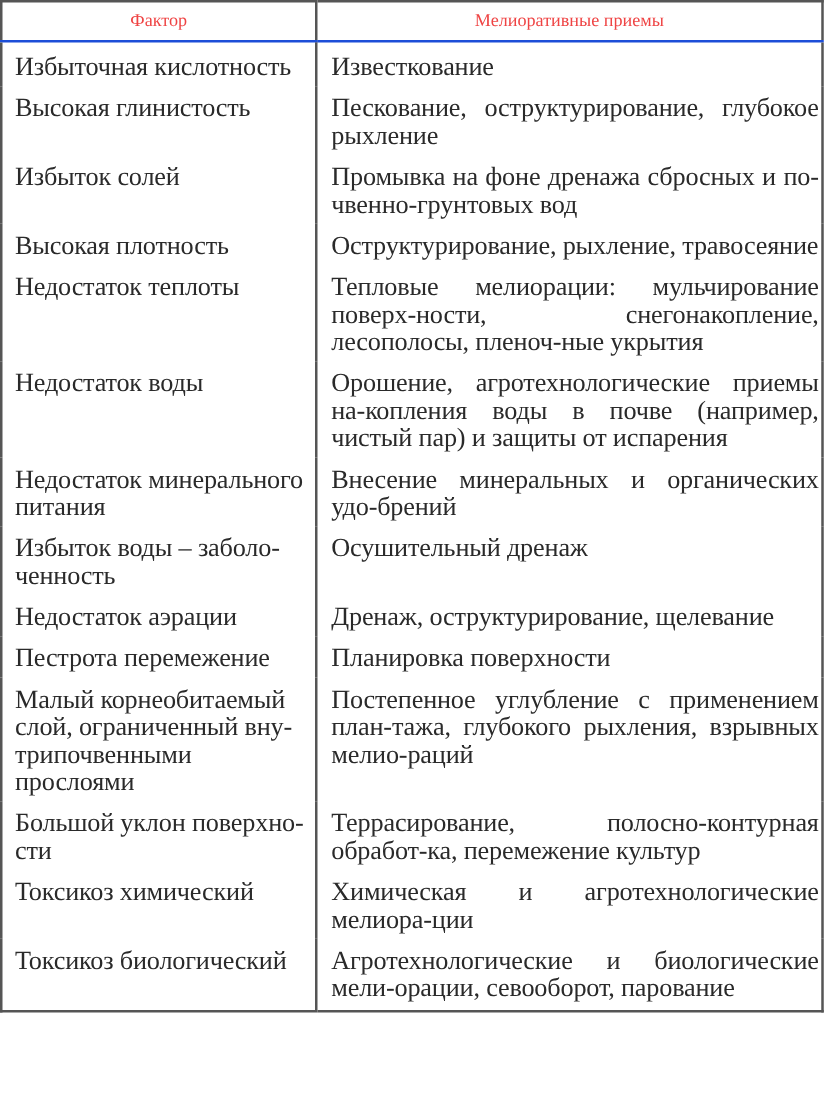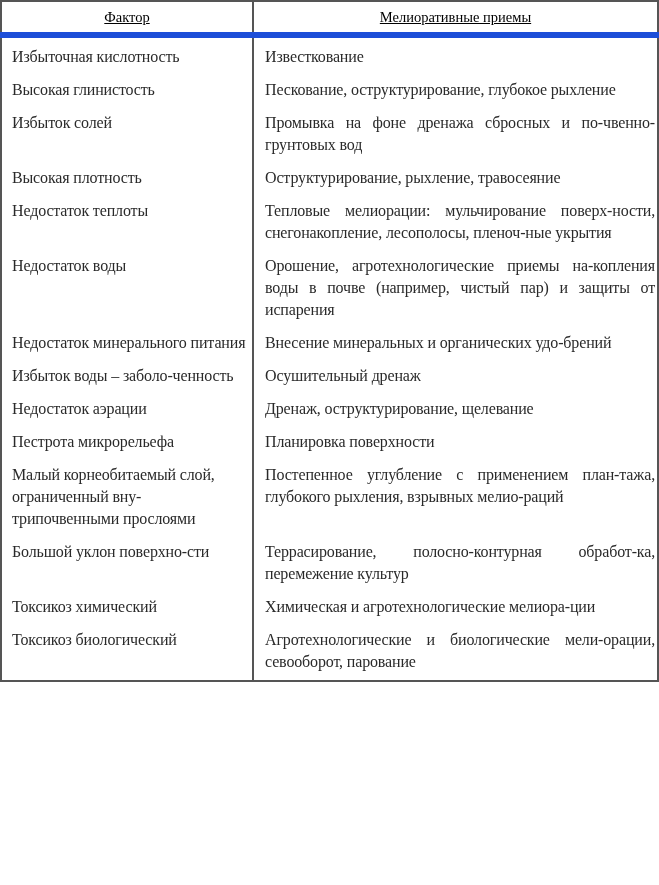--- a/index.html
+++ b/index.html
@@ -30,28 +30,27 @@
       margin: 0 0 0 0;
     }
     col.c1 { width: 252px; }
     col.c2 { width: 405px; }
     th {
       font-weight: normal;
       font-size: 14.5px;
       height: 30px;
       padding: 0;
       text-align: center;
-      border-bottom: 6px solid #1d4ed8;
-      color: #000000;
-      text-decoration: underline;
+      border-bottom: 2px solid #1d4ed8;
+      color: #ef4444;
     }
     th.h1 { border-right: 2px solid #555555; }
     td {
       vertical-align: top;
-      font-size: 16px;
+      font-size: 21px;
       line-height: 22px;
       padding: 6px 10px 5px 10px;
       letter-spacing: -0.15px;
     }
     td.c-factor {
       border-right: 2px solid #555555;
       padding-left: 10px;
       padding-right: 6px;
     }
     td.c-method {
@@ -108,21 +107,21 @@
       </tr>
       <tr>
         <td class="c-factor">Избыток воды – заболо-ченность</td>
         <td class="c-method">Осушительный дренаж</td>
       </tr>
       <tr>
         <td class="c-factor">Недостаток аэрации</td>
         <td class="c-method">Дренаж, оструктурирование, щелевание</td>
       </tr>
       <tr>
-        <td class="c-factor">Пестрота микрорельефа</td>
+        <td class="c-factor">Пестрота перемежение</td>
         <td class="c-method">Планировка поверхности</td>
       </tr>
       <tr>
         <td class="c-factor">Малый корнеобитаемый слой, ограниченный вну-трипочвенными прослоями</td>
         <td class="c-method">Постепенное углубление с применением план-тажа, глубокого рыхления, взрывных мелио-раций</td>
       </tr>
       <tr>
         <td class="c-factor">Большой уклон поверхно-сти</td>
         <td class="c-method">Террасирование, полосно-контурная обработ-ка, перемежение культур</td>
       </tr>

